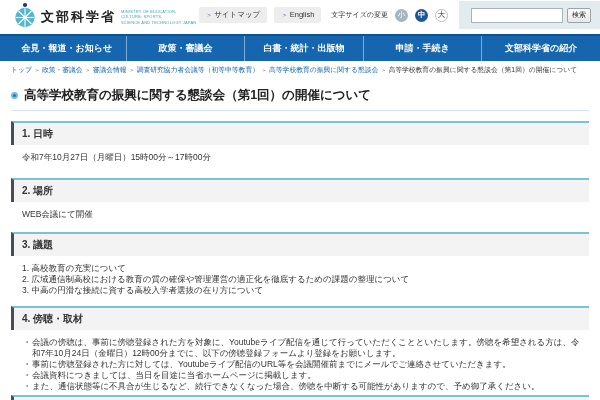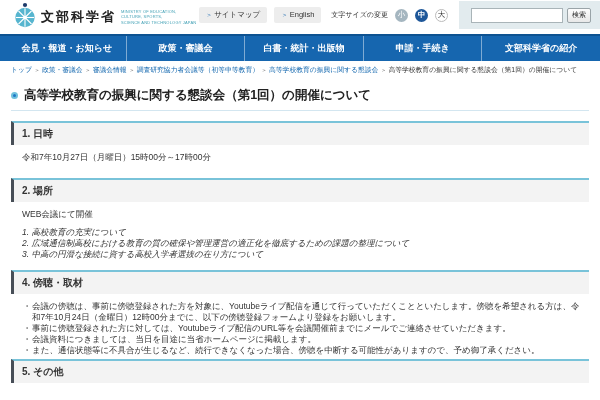--- a/index.html
+++ b/index.html
@@ -83,21 +83,21 @@
   .sec-h {
     margin: 15px 0 0 0; background: #f3f3f3;
     border-top: 2px solid #79c3d9; border-left: 3px solid #474e57;
     padding: 4px 8px; font-size: 10px; font-weight: bold; color: #333;
   }
   .sec-h.first { margin-top: 10px; }
   .sec-h.mt12 { margin-top: 12px; }
   .sec-h.mt10 { margin-top: 10px; }
   .sec-h.mt3  { margin-top: 3px; }
   .sec-body { margin: 7px 4px 0 11px; font-size: 8.5px; color: #333; line-height: 11px; }
-  .agenda-item { line-height: 11px; font-style: italic; }
+  .agenda-item { line-height: 11px; }
   .bullet-row { display: flex; line-height: 11px; }
   .bullet-dot { flex: 0 0 10px; text-align: center; color: #333; }
   .bullet-text { flex: 1; }
 </style>
 </head>
 <body>
 
 <div class="page">
 
   <header class="header">
@@ -159,20 +159,21 @@
       <span>高等学校教育の振興に関する懇談会（第1回）の開催について</span>
     </div>
     <div class="title-rule"></div>
 
     <h2 class="sec-h first">1. 日時</h2>
     <div class="sec-body">令和7年10月27日（月曜日）15時00分～17時00分</div>
 
     <h2 class="sec-h">2. 場所</h2>
     <div class="sec-body">WEB会議にて開催</div>
 
+    <h2 class="sec-h mt12">3. 議題</h2>
     <div class="sec-body">
       <div class="agenda-item">1. 高校教育の充実について</div>
       <div class="agenda-item">2. 広域通信制高校における教育の質の確保や管理運営の適正化を徹底するための課題の整理について</div>
       <div class="agenda-item">3. 中高の円滑な接続に資する高校入学者選抜の在り方について</div>
     </div>
 
     <h2 class="sec-h mt10">4. 傍聴・取材</h2>
     <div class="sec-body">
       <div class="bullet-row">
         <span class="bullet-dot">・</span>

